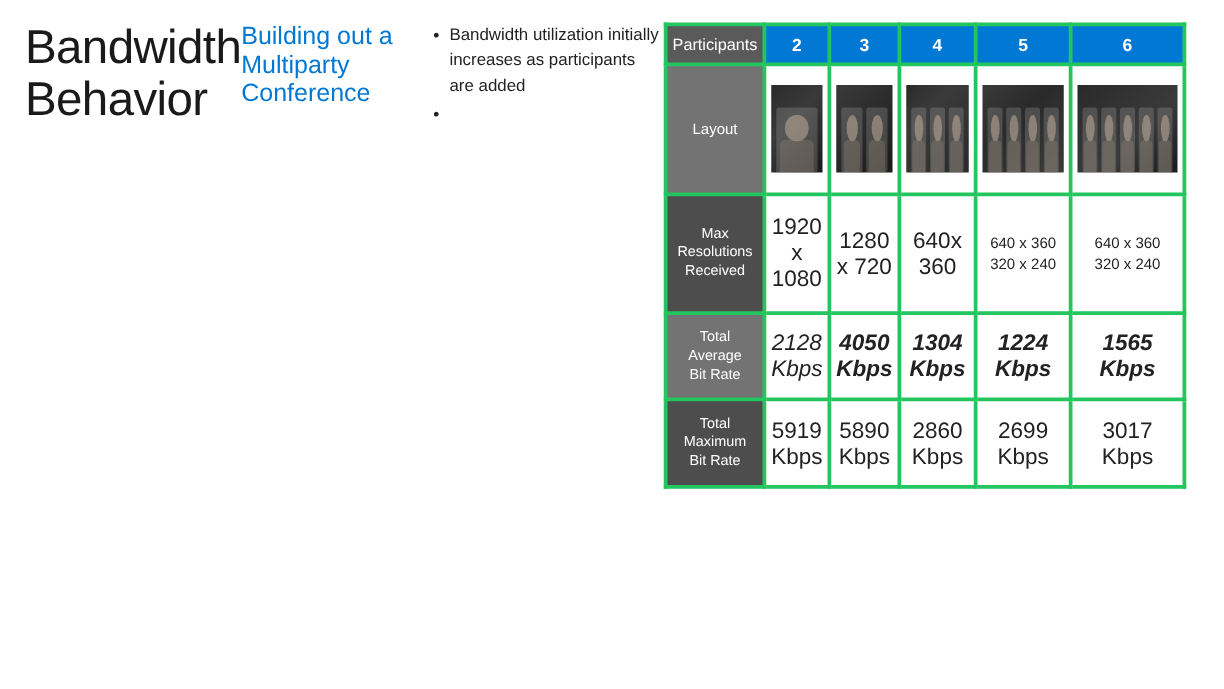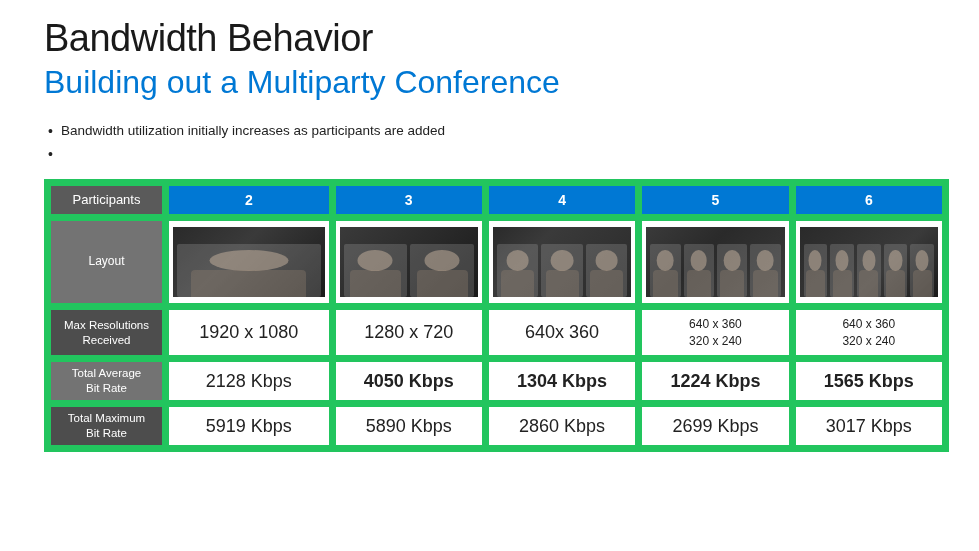--- a/index.html
+++ b/index.html
@@ -8,36 +8,36 @@
       width: 979px;
       height: 551px;
       background: #ffffff;
       font-family: 'Segoe UI', Arial, sans-serif;
       overflow: hidden;
     }
 
     .page {
       width: 979px;
       height: 409px;
-      padding: 18px 30px 18px 44px;
+      padding: 18px 30px 18px 20px;
       display: flex;
-      flex-direction: column;
+      flex-direction: row;
     }
 
     .main-title {
       font-size: 38px;
       font-weight: 300;
       color: #1a1a1a;
       letter-spacing: -0.5px;
       line-height: 1.1;
       margin-bottom: 4px;
     }
 
     .sub-title {
-      font-size: 32px;
+      font-size: 20px;
       font-weight: 400;
       color: #0078d4;
       margin-bottom: 20px;
     }
 
     .bullets {
       margin-bottom: 12px;
       padding-left: 4px;
     }
 
@@ -60,21 +60,21 @@
     }
 
     
     .data-table {
       width: 100%;
       border-collapse: collapse;
       flex: 1;
     }
 
     .data-table th, .data-table td {
-      border: 7px solid #22c55e;
+      border: 3px solid #22c55e;
       text-align: center;
       vertical-align: middle;
       padding: 0;
     }
 
     
     .data-table thead tr th {
       background: #0078d4;
       color: #fff;
       font-size: 14px;
@@ -182,21 +182,21 @@
       background: rgba(160,140,120,0.3);
       border-radius: 4px 4px 0 0;
     }
 
     
     .orange { color: #ff8c00; font-weight: 600; }
     .green { color: #00b050; font-weight: 600; }
 
     
     .row-max td.data-cell { background: #f5f5f5; }
-    .row-total td.data-cell { background: #ffffff; }
+    .row-total td.data-cell { background: #ffffff; font-style: italic; }
     .row-max2 td.data-cell { background: #f5f5f5; }
 
     .data-table tbody tr td.row-label.label-alt {
       background: #4d4d4d;
       margin-left: 32px;
     }
   </style>
 </head>
 <body>
 

